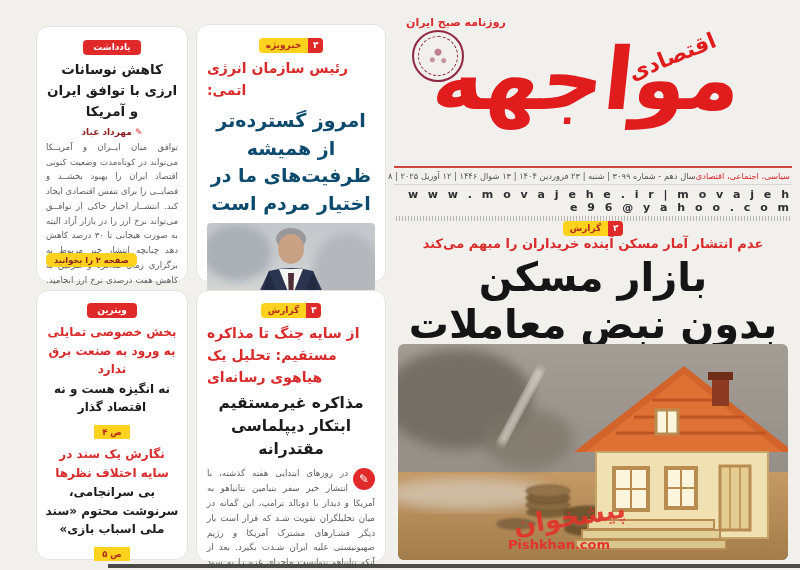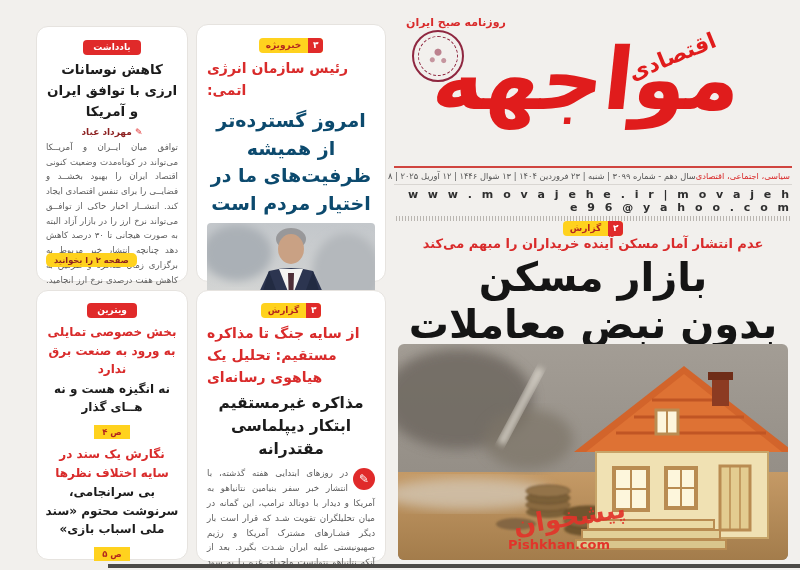--- a/index.html
+++ b/index.html
@@ -237,21 +237,21 @@
     </div>
     <div class="body-text note-body">توافق میان ایــران و آمریــکا می‌تواند در کوتاه‌مدت وضعیت کنونی اقتصاد ایران را بهبود بخشــد و فضایــی را برای تنفس اقتصادی ایجاد کند. انتشــار اخبار حاکی از توافــق می‌تواند نرخ ارز را در بازار آزاد البته به صورت هیجانی تا ۳۰ درصد کاهش دهد چنانچه انتشار خبر مربوط به برگزاری زمان مذاکره و طرفین به کاهش هفت درصدی نرخ ارز انجامید. مشکلاتی که اقتصاد ایران و در زیرمجموعه آن تجارت کشــور با آنها روبه‌روســت از تحریم‌های خارجی برمی‌آید کــه در چند دهه اخیر به اقتصاد ما تحمیل شــده، اما علاوه بــر تحریم‌هــای خارجی ناکارآمدی‌های داخلی و ضعف‌های مدیریتی نیز به سهم خود تجارت را با مشکل روبه‌رو کرده اســت و این دو جریان مانع از تحقق یک رشد اقتصادی مطلوب در کشور شده و به افزایش نرخ تورم دامن زده ...</div>
     <span class="read-more">صفحه ۲ را بخوانید</span>
   </div>
 
   <div class="card vitrine-card">
     <span class="tag-red">ویترین</span>
 
     <div class="v-item">
       <div class="v-kicker">بخش خصوصی تمایلی به ورود به صنعت برق ندارد</div>
-      <div class="v-hl">نه انگیزه هست و نه هــای گذار</div>
+      <div class="v-hl">نه انگیزه هست و نه اقتصاد گذار</div>
       <span class="page-pill">ص ۴</span>
     </div>
 
     <div class="v-item">
       <div class="v-kicker">نگارش یک سند در سایه اختلاف نظرها</div>
       <div class="v-hl">بی سرانجامی، سرنوشت محتوم «سند ملی اسباب بازی»</div>
       <span class="page-pill">ص ۵</span>
     </div>
 
     <div class="v-item">

